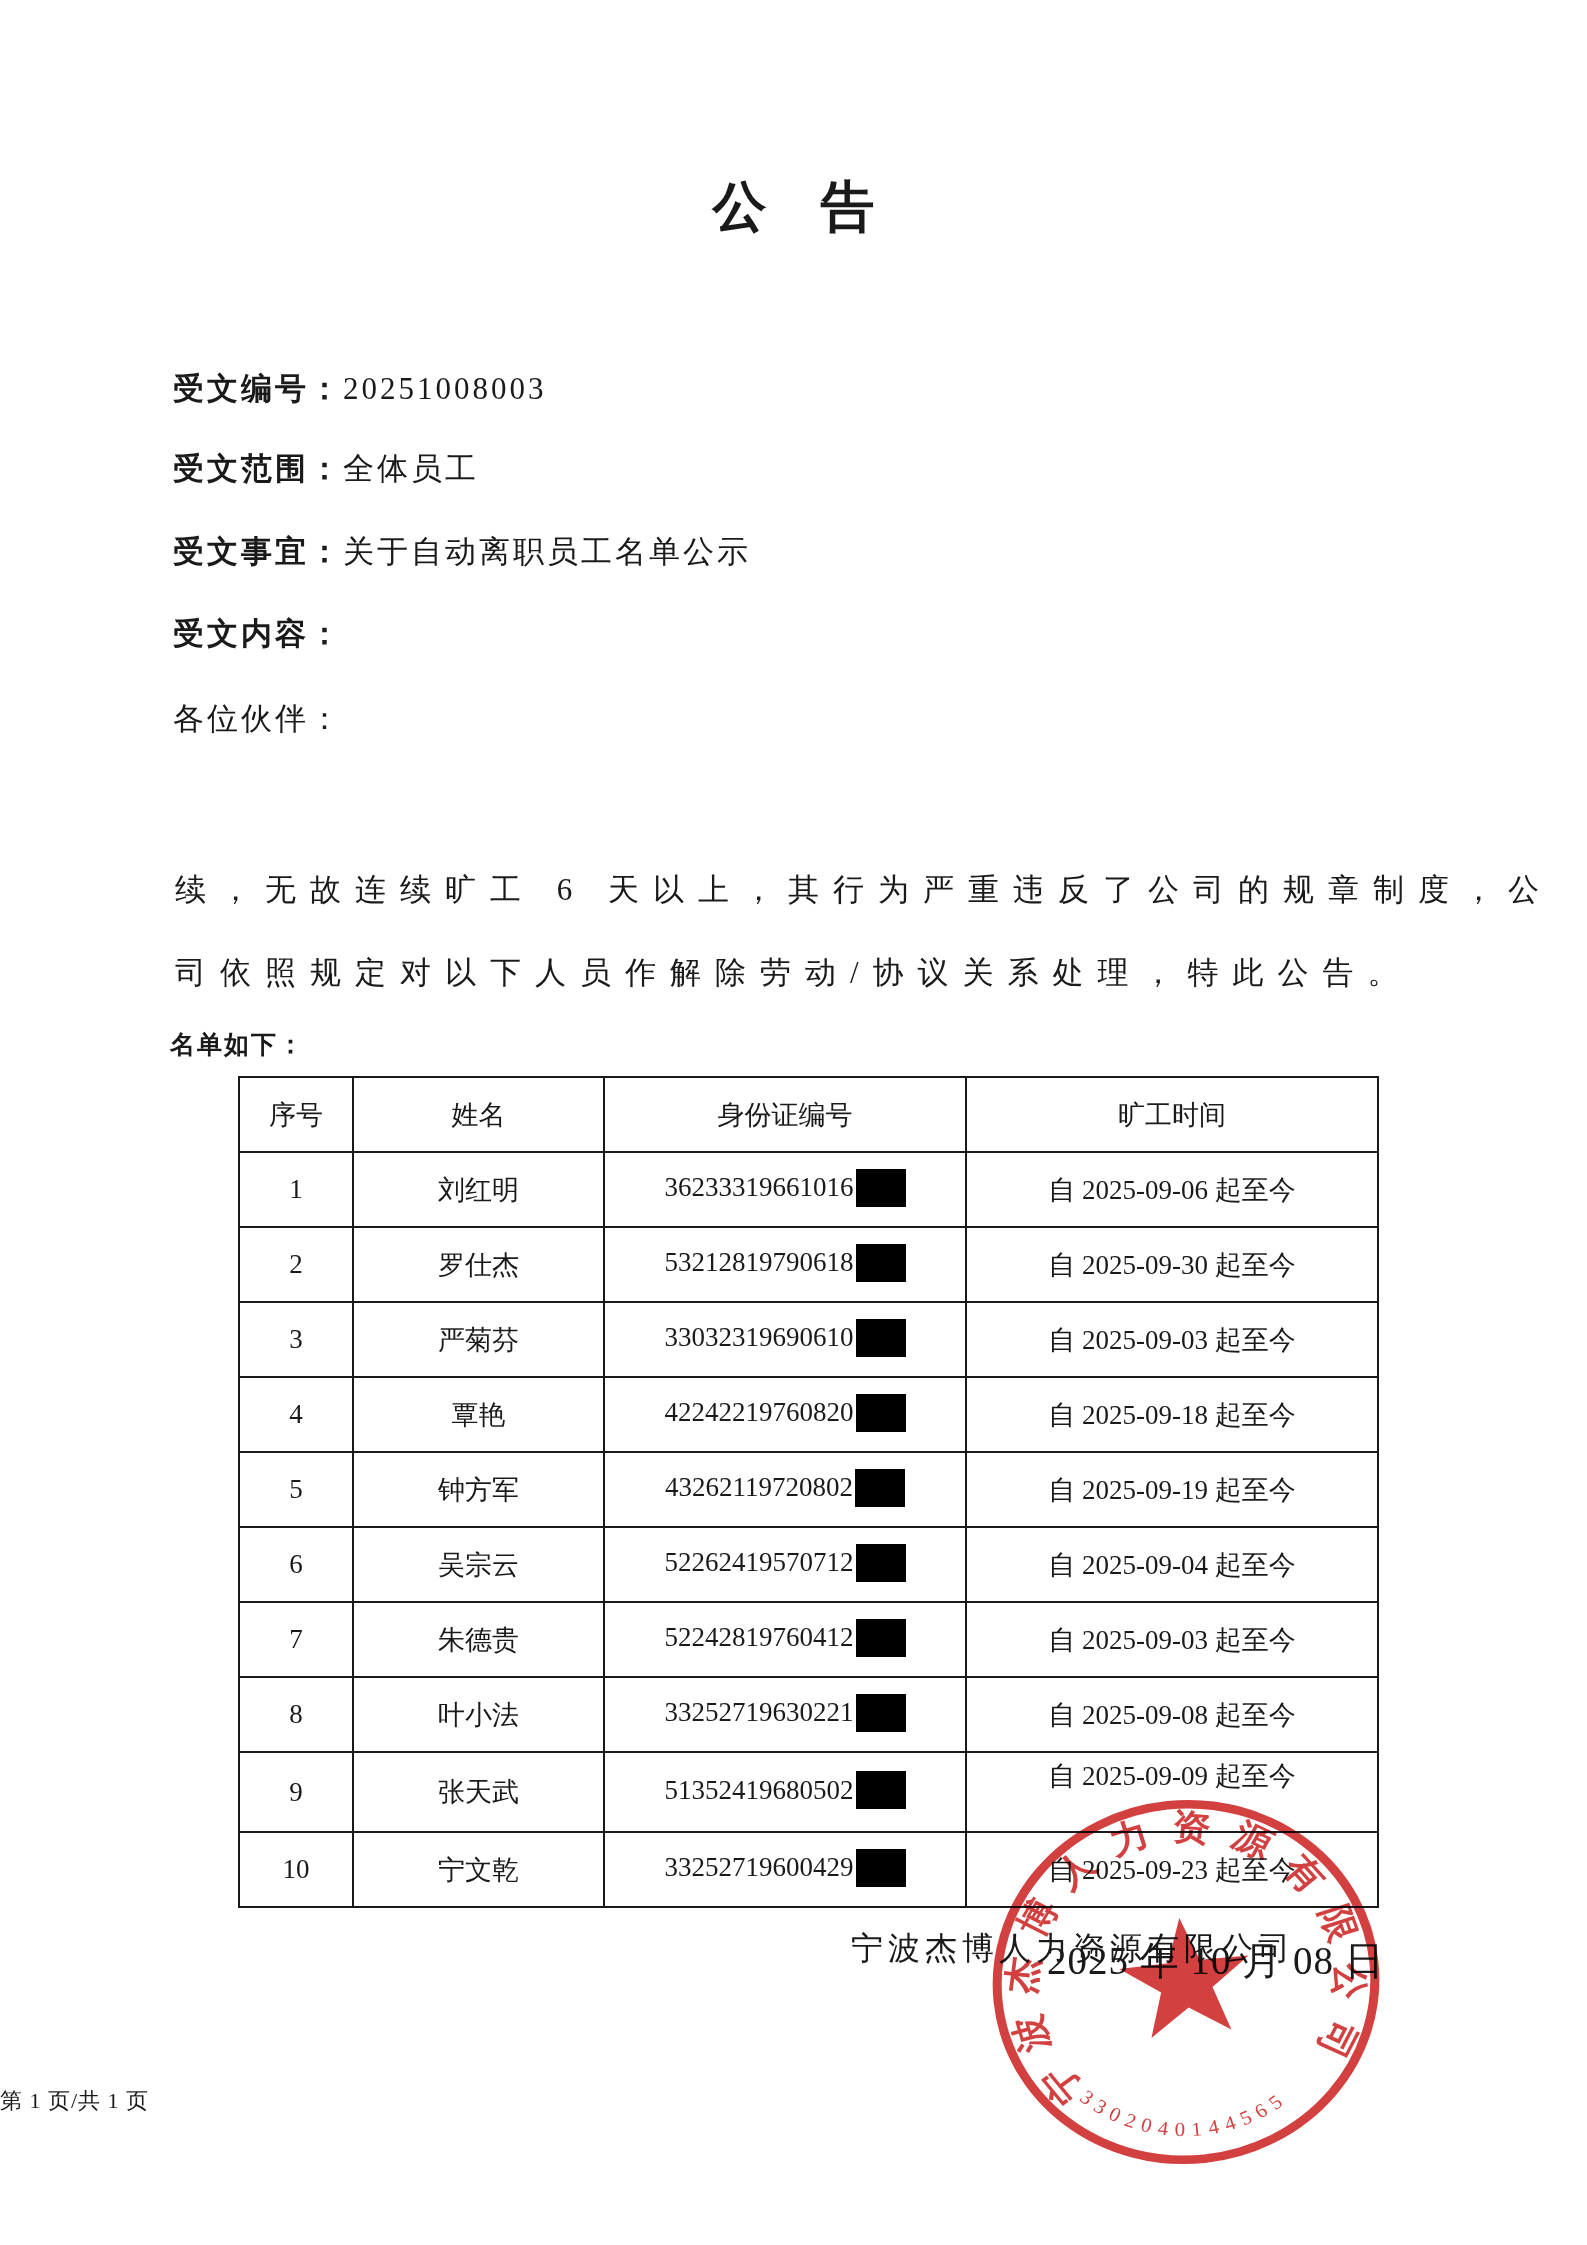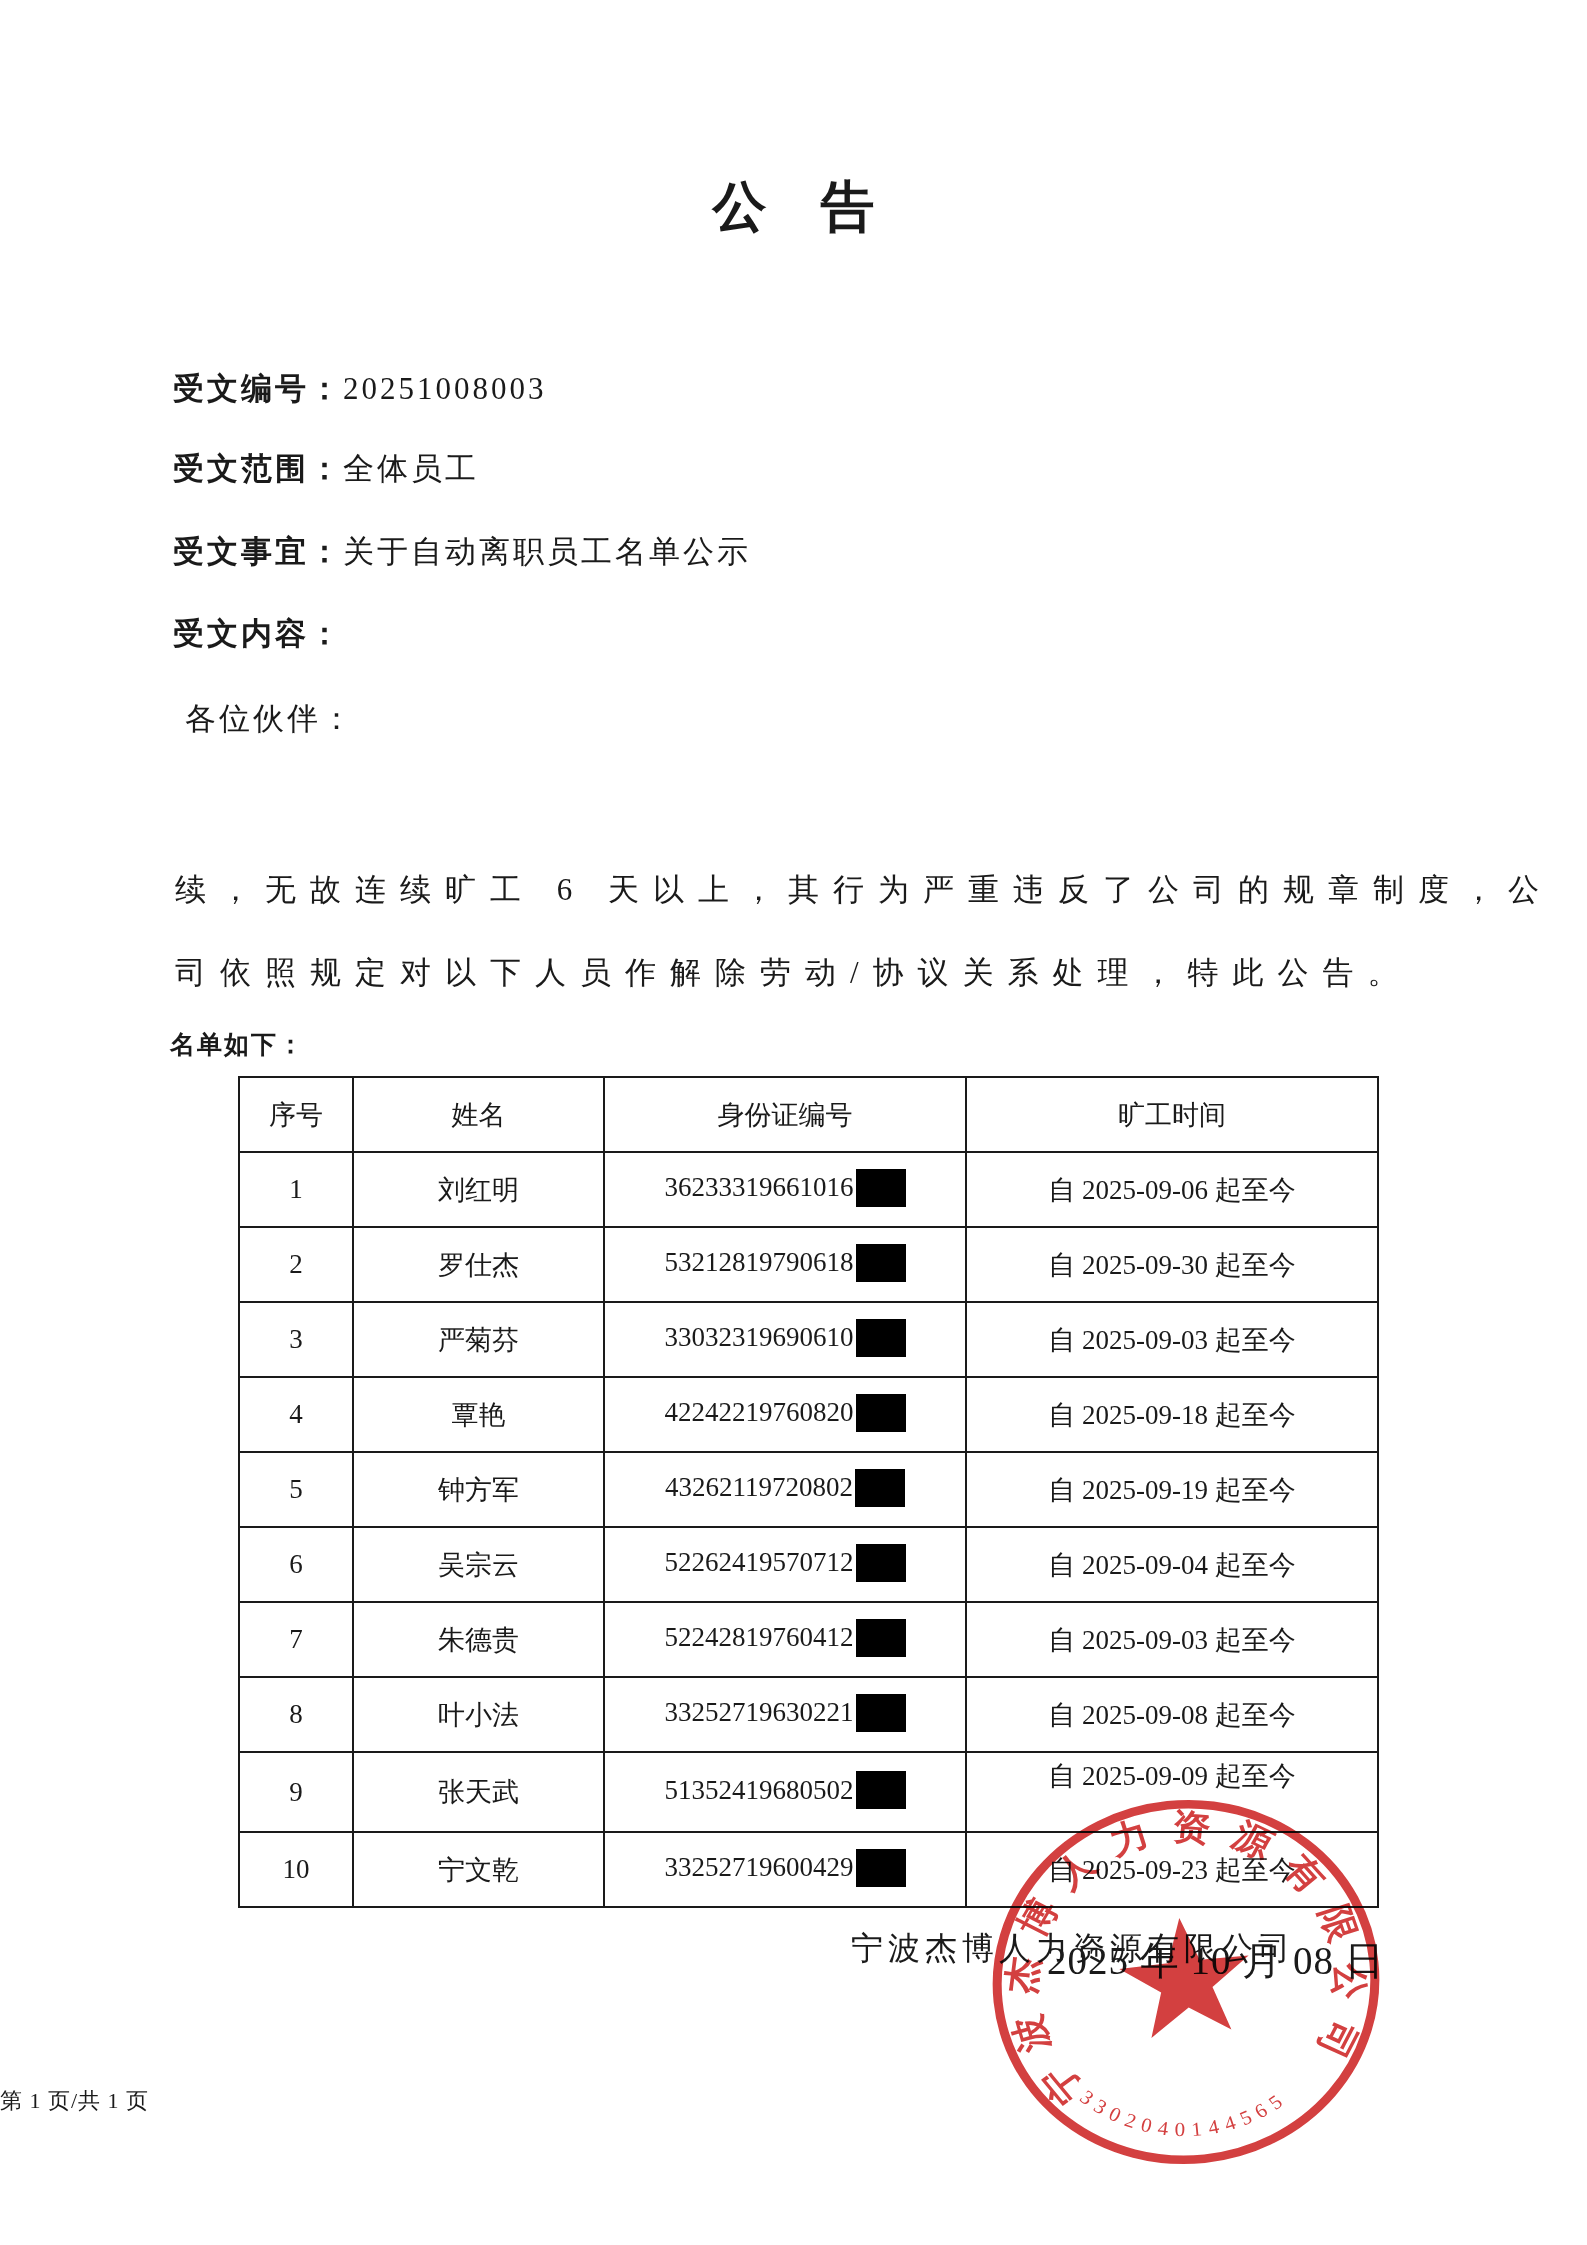--- a/index.html
+++ b/index.html
@@ -11,21 +11,21 @@
     position:absolute;top:150px;left:0;width:100%;text-align:center;
     font-size:54px;font-weight:bold;line-height:1;white-space:pre;
   }
   .meta-line{position:absolute;left:173px;font-size:31px;white-space:nowrap;}
   .meta-label{font-weight:bold;letter-spacing:3px;}
   .meta-value{letter-spacing:3px;}
   .meta-doc-no{top:338px;}
   .meta-scope{top:418px;}
   .meta-subject{top:501px;}
   .meta-content{top:583px;}
-  .salutation{position:absolute;left:185px;top:668px;font-size:31px;letter-spacing:3px;}
+  .salutation{position:absolute;left:173px;top:668px;font-size:31px;letter-spacing:3px;}
   .para-line{position:absolute;font-size:31px;letter-spacing:14px;white-space:nowrap;}
   .para-1{left:237px;top:755px;}
   .para-2{left:175px;top:839px;}
   .para-3{left:175px;top:922px;}
   .list-intro{position:absolute;left:170px;top:998px;font-size:25px;font-weight:bold;letter-spacing:2px;}
   table.doc-table{
     position:absolute;left:238px;top:1046px;width:1139px;
     border-collapse:collapse;table-layout:fixed;font-size:27px;
   }
   .doc-table th,.doc-table td{

